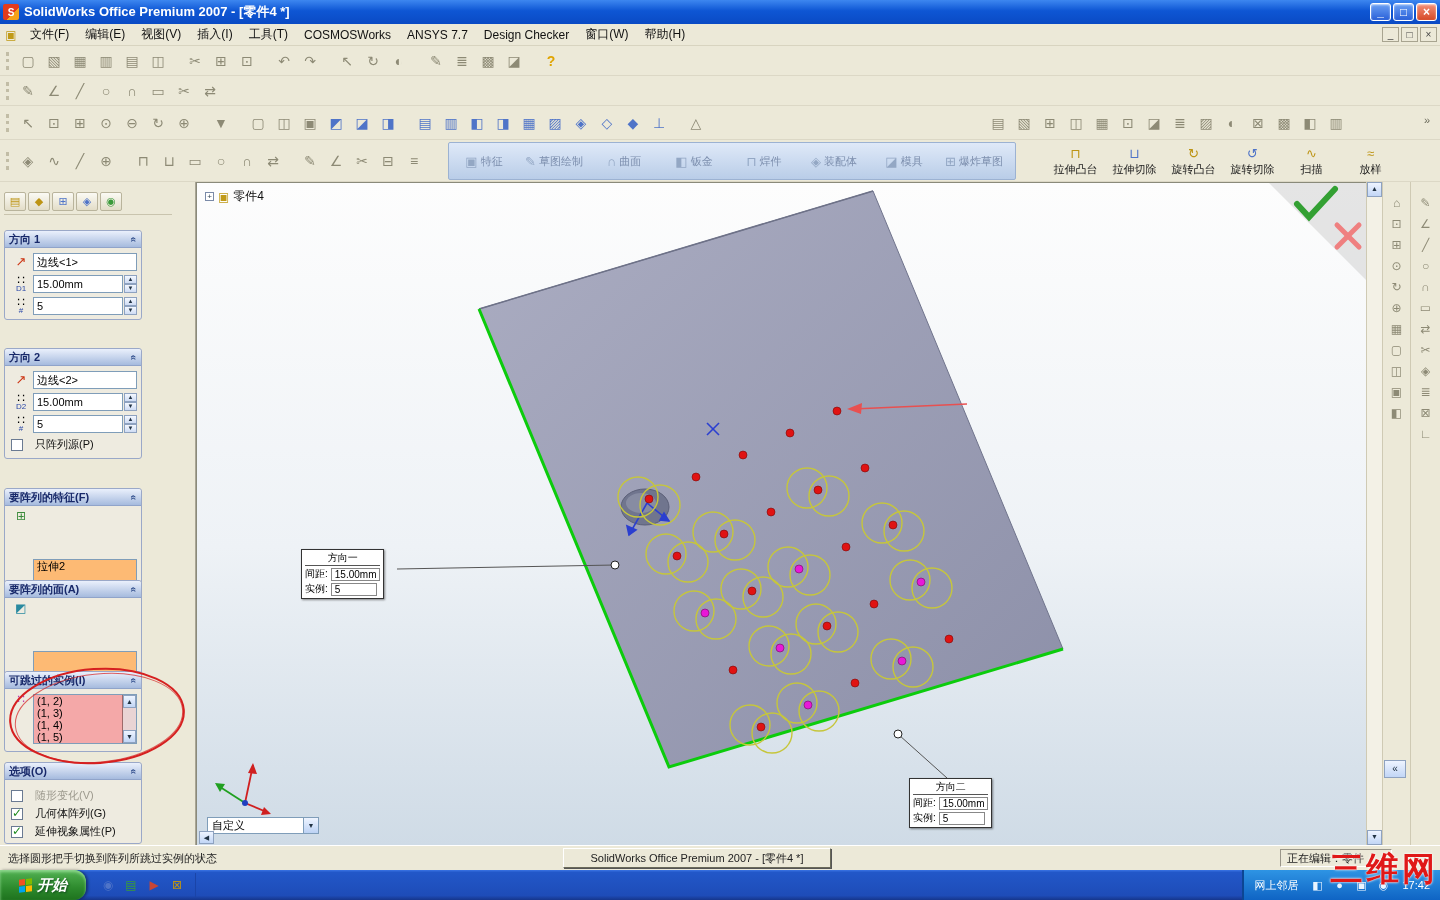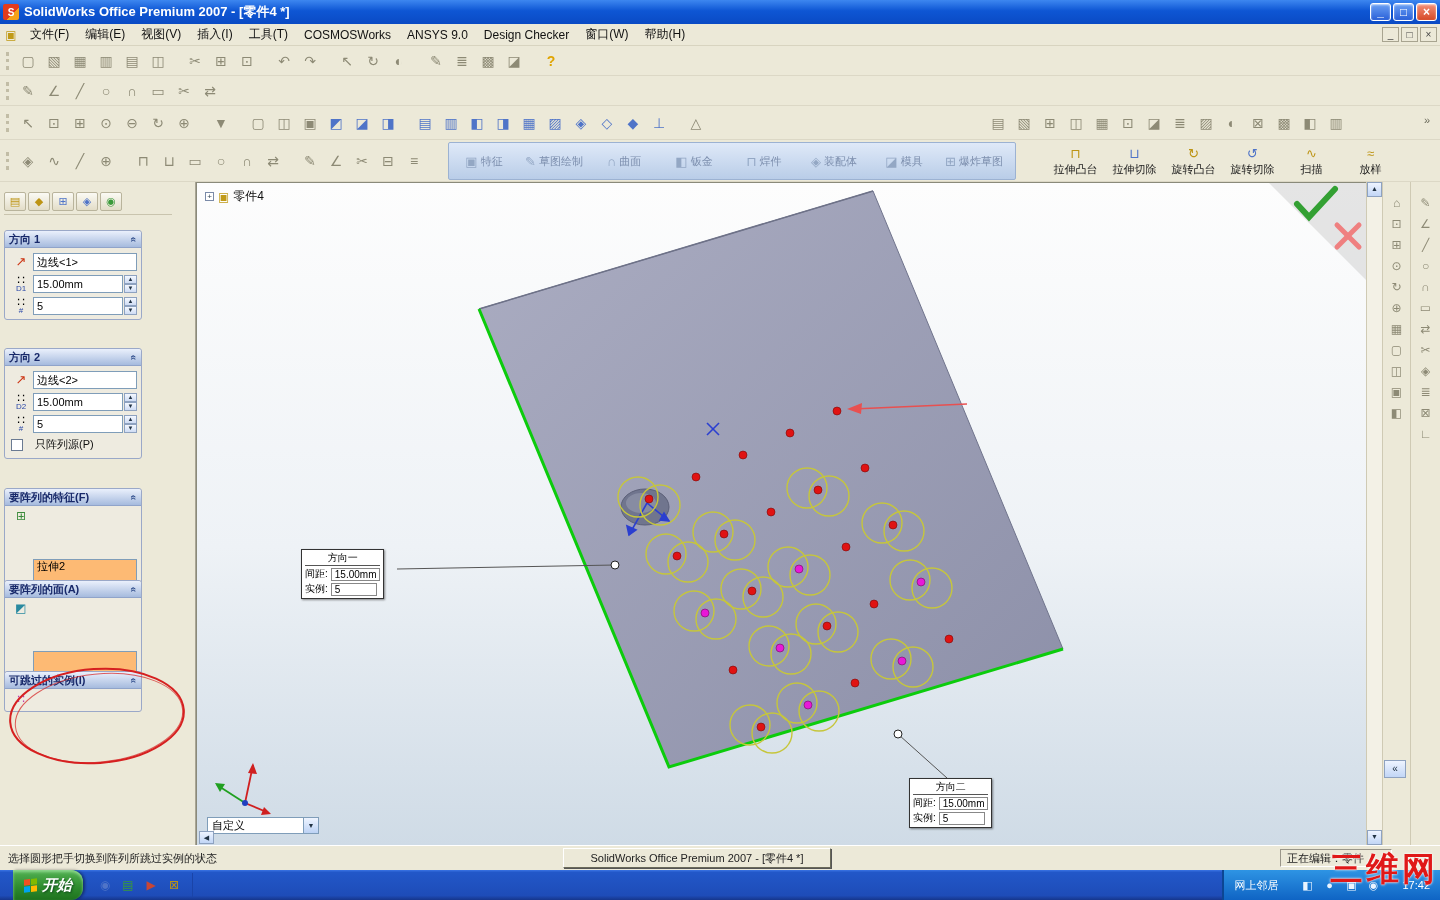--- a/index.html
+++ b/index.html
@@ -106,34 +106,34 @@
 
 #statusbar{position:absolute;left:0;top:845px;width:1440px;height:25px;background:#ece9d8;border-top:1px solid #fff;font-size:11px;color:#222;}
 #status-hint{position:absolute;left:8px;top:5px;}
 #status-doc{position:absolute;left:563px;top:2px;width:268px;height:20px;background:#ece9d8;border:1px solid;border-color:#fff #6a6a5a #6a6a5a #fff;display:flex;align-items:center;justify-content:center;font-size:11px;box-shadow:1px 1px 0 #555;}
 .scell{position:absolute;top:3px;height:18px;border:1px solid;border-color:#9a968a #fff #fff #9a968a;display:flex;align-items:center;padding:0 6px;}
 #status-angle{left:1158px;width:116px;margin-top:28px;}
 #status-editing{left:1280px;width:112px;}
 
 
 #taskbar{position:absolute;left:0;top:870px;width:1440px;height:30px;background:linear-gradient(180deg,#3a74e4 0%,#2257c8 8%,#1e4cb8 85%,#16368c 100%);display:flex;align-items:center;}
-#start-button{height:30px;width:70px;background:linear-gradient(180deg,#53b253 0%,#2d8a2d 60%,#1e721e 100%);border-radius:0 12px 12px 0;display:flex;align-items:center;justify-content:center;gap:5px;color:#fff;font-weight:bold;font-size:15px;font-style:italic;text-shadow:1px 1px 2px #114c1c;box-shadow:inset 0 2px 3px #90d890,2px 0 3px rgba(0,0,0,.4);margin-left:13px;}
+#start-button{height:30px;width:86px;background:linear-gradient(180deg,#53b253 0%,#2d8a2d 60%,#1e721e 100%);border-radius:0 12px 12px 0;display:flex;align-items:center;justify-content:center;gap:5px;color:#fff;font-weight:bold;font-size:15px;font-style:italic;text-shadow:1px 1px 2px #114c1c;box-shadow:inset 0 2px 3px #90d890,2px 0 3px rgba(0,0,0,.4);}
 .winflag{display:grid;grid-template-columns:6px 6px;grid-template-rows:6px 6px;gap:1px;transform:skewY(-6deg);}
 .winflag span:nth-child(1){background:#f25022;}
 .winflag span:nth-child(2){background:#7fba00;}
 .winflag span:nth-child(3){background:#00a4ef;}
 .winflag span:nth-child(4){background:#ffb900;}
 #quicklaunch{display:flex;align-items:center;gap:3px;padding:0 8px;border-right:1px solid #1a44a8;height:24px;margin-left:4px;}
 #quicklaunch .ic{width:18px;height:18px;font-size:12px;color:#e8f0ff;}
 .taskbtn{height:24px;width:152px;margin:0 2px;border-radius:3px;background:linear-gradient(180deg,#5988ec,#3a66d8);box-shadow:inset 0 1px 1px #8cacf4;color:#fff;font-size:12px;display:flex;align-items:center;gap:6px;padding:0 6px;white-space:nowrap;overflow:hidden;}
 .taskbtn[data-active="true"]{background:#23449c;box-shadow:inset 1px 2px 3px #122868;}
 .ticon{width:14px;height:11px;border-radius:1px;flex:0 0 auto;}
 .ticon[data-icon="folder"]{background:linear-gradient(#ffe9a0,#e8b84c);border:1px solid #a8842c;}
 .ticon[data-icon="sw"]{background:linear-gradient(135deg,#e84c30 60%,#f6a21a 60%);border:1px solid #7c2818;}
-#tray{margin-left:auto;height:30px;background:linear-gradient(180deg,#2e94e4,#0f64c4);border-left:2px solid #0c4694;display:flex;align-items:center;gap:20px;padding:0 10px;color:#fff;font-size:11px;}
+#tray{margin-left:auto;height:30px;background:linear-gradient(180deg,#2e94e4,#0f64c4);border-left:2px solid #0c4694;display:flex;align-items:center;gap:10px;padding:0 10px;color:#fff;font-size:11px;}
 #tray .ic{width:16px;height:16px;font-size:11px;color:#eaf4ff;}
 #watermark{position:absolute;right:2px;bottom:8px;font-size:33px;font-weight:bold;color:#e01818;text-shadow:0 0 3px #fff,0 0 1px #fff;letter-spacing:3px;z-index:50;}
 </style>
 </head>
 <body>
 
 <div id="screen">
 
   <div id="titlebar">
     <div id="app-icon">S</div>
@@ -152,21 +152,21 @@
       <span class="mitem">编辑(E)</span>
 
       <span class="mitem">视图(V)</span>
 
       <span class="mitem">插入(I)</span>
 
       <span class="mitem">工具(T)</span>
 
       <span class="mitem">COSMOSWorks</span>
 
-      <span class="mitem">ANSYS 9.0</span>
+      <span class="mitem">ANSYS 7.7</span>
 
       <span class="mitem">Design Checker</span>
 
       <span class="mitem">窗口(W)</span>
 
       <span class="mitem">帮助(H)</span>
     </div>
   <div id="mdi-controls" style="position:absolute;left:1382px;top:27px;z-index:3;">
     <div class="mdibtn">_</div>
     <div class="mdibtn">□</div>
@@ -560,24 +560,61 @@
     </div>
 
     <div class="grp" style="top:489px;">
       <div class="grp-h">
         <span>可跳过的实例(I)</span>
         <span class="chev">«</span>
       </div>
       <div class="grp-b">
         <div class="frow" style="align-items:flex-start;">
           <div class="fic" style="color:#c03ab0;">∷</div>
-        </div>
-      </div>
-    </div>
-
+          <div class="skipwrap">
+            <div class="skiplist">
+
+            <div class="li">(1, 2)</div>
+                <div class="li">(1, 3)</div>
+                <div class="li">(1, 4)</div>
+                <div class="li">(1, 5)</div>
+              </div>
+            <div class="mini-scroll">
+              <div class="sbtn">▲</div>
+              <div class="strack"></div>
+              <div class="sbtn">▼</div>
+            </div>
+          </div>
+        </div>
+      </div>
+    </div>
+
+    <div class="grp" style="top:580px;height:82px;overflow:hidden;">
+      <div class="grp-h">
+        <span>选项(O)</span>
+        <span class="chev">«</span>
+      </div>
+      <div class="grp-b">
+
+          <div class="cbrow" data-checked="false" data-enabled="false">
+            <span class="cb"></span>
+            <span>随形变化(V)</span>
+          </div>
+
+          <div class="cbrow" data-checked="true" data-enabled="true">
+            <span class="cb"></span>
+            <span>几何体阵列(G)</span>
+          </div>
+
+          <div class="cbrow" data-checked="true" data-enabled="true">
+            <span class="cb"></span>
+            <span>延伸视象属性(P)</span>
+          </div>
+        </div>
+    </div>
 
     <svg id="panel-annot" viewBox="0 0 196 663">
       <ellipse cx="97" cy="534" rx="87" ry="47" transform="rotate(-4 97 534)" fill="none" stroke="#d62020" stroke-width="2"></ellipse>
       <ellipse cx="99" cy="536" rx="84" ry="44" transform="rotate(-6 99 536)" fill="none" stroke="#d62020" stroke-width="1" opacity=".7"></ellipse>
     </svg>
   </div>
 
   <div id="viewport">
     <svg id="vp-svg" viewBox="196 182 1170 663" preserveAspectRatio="none">
       <defs>

